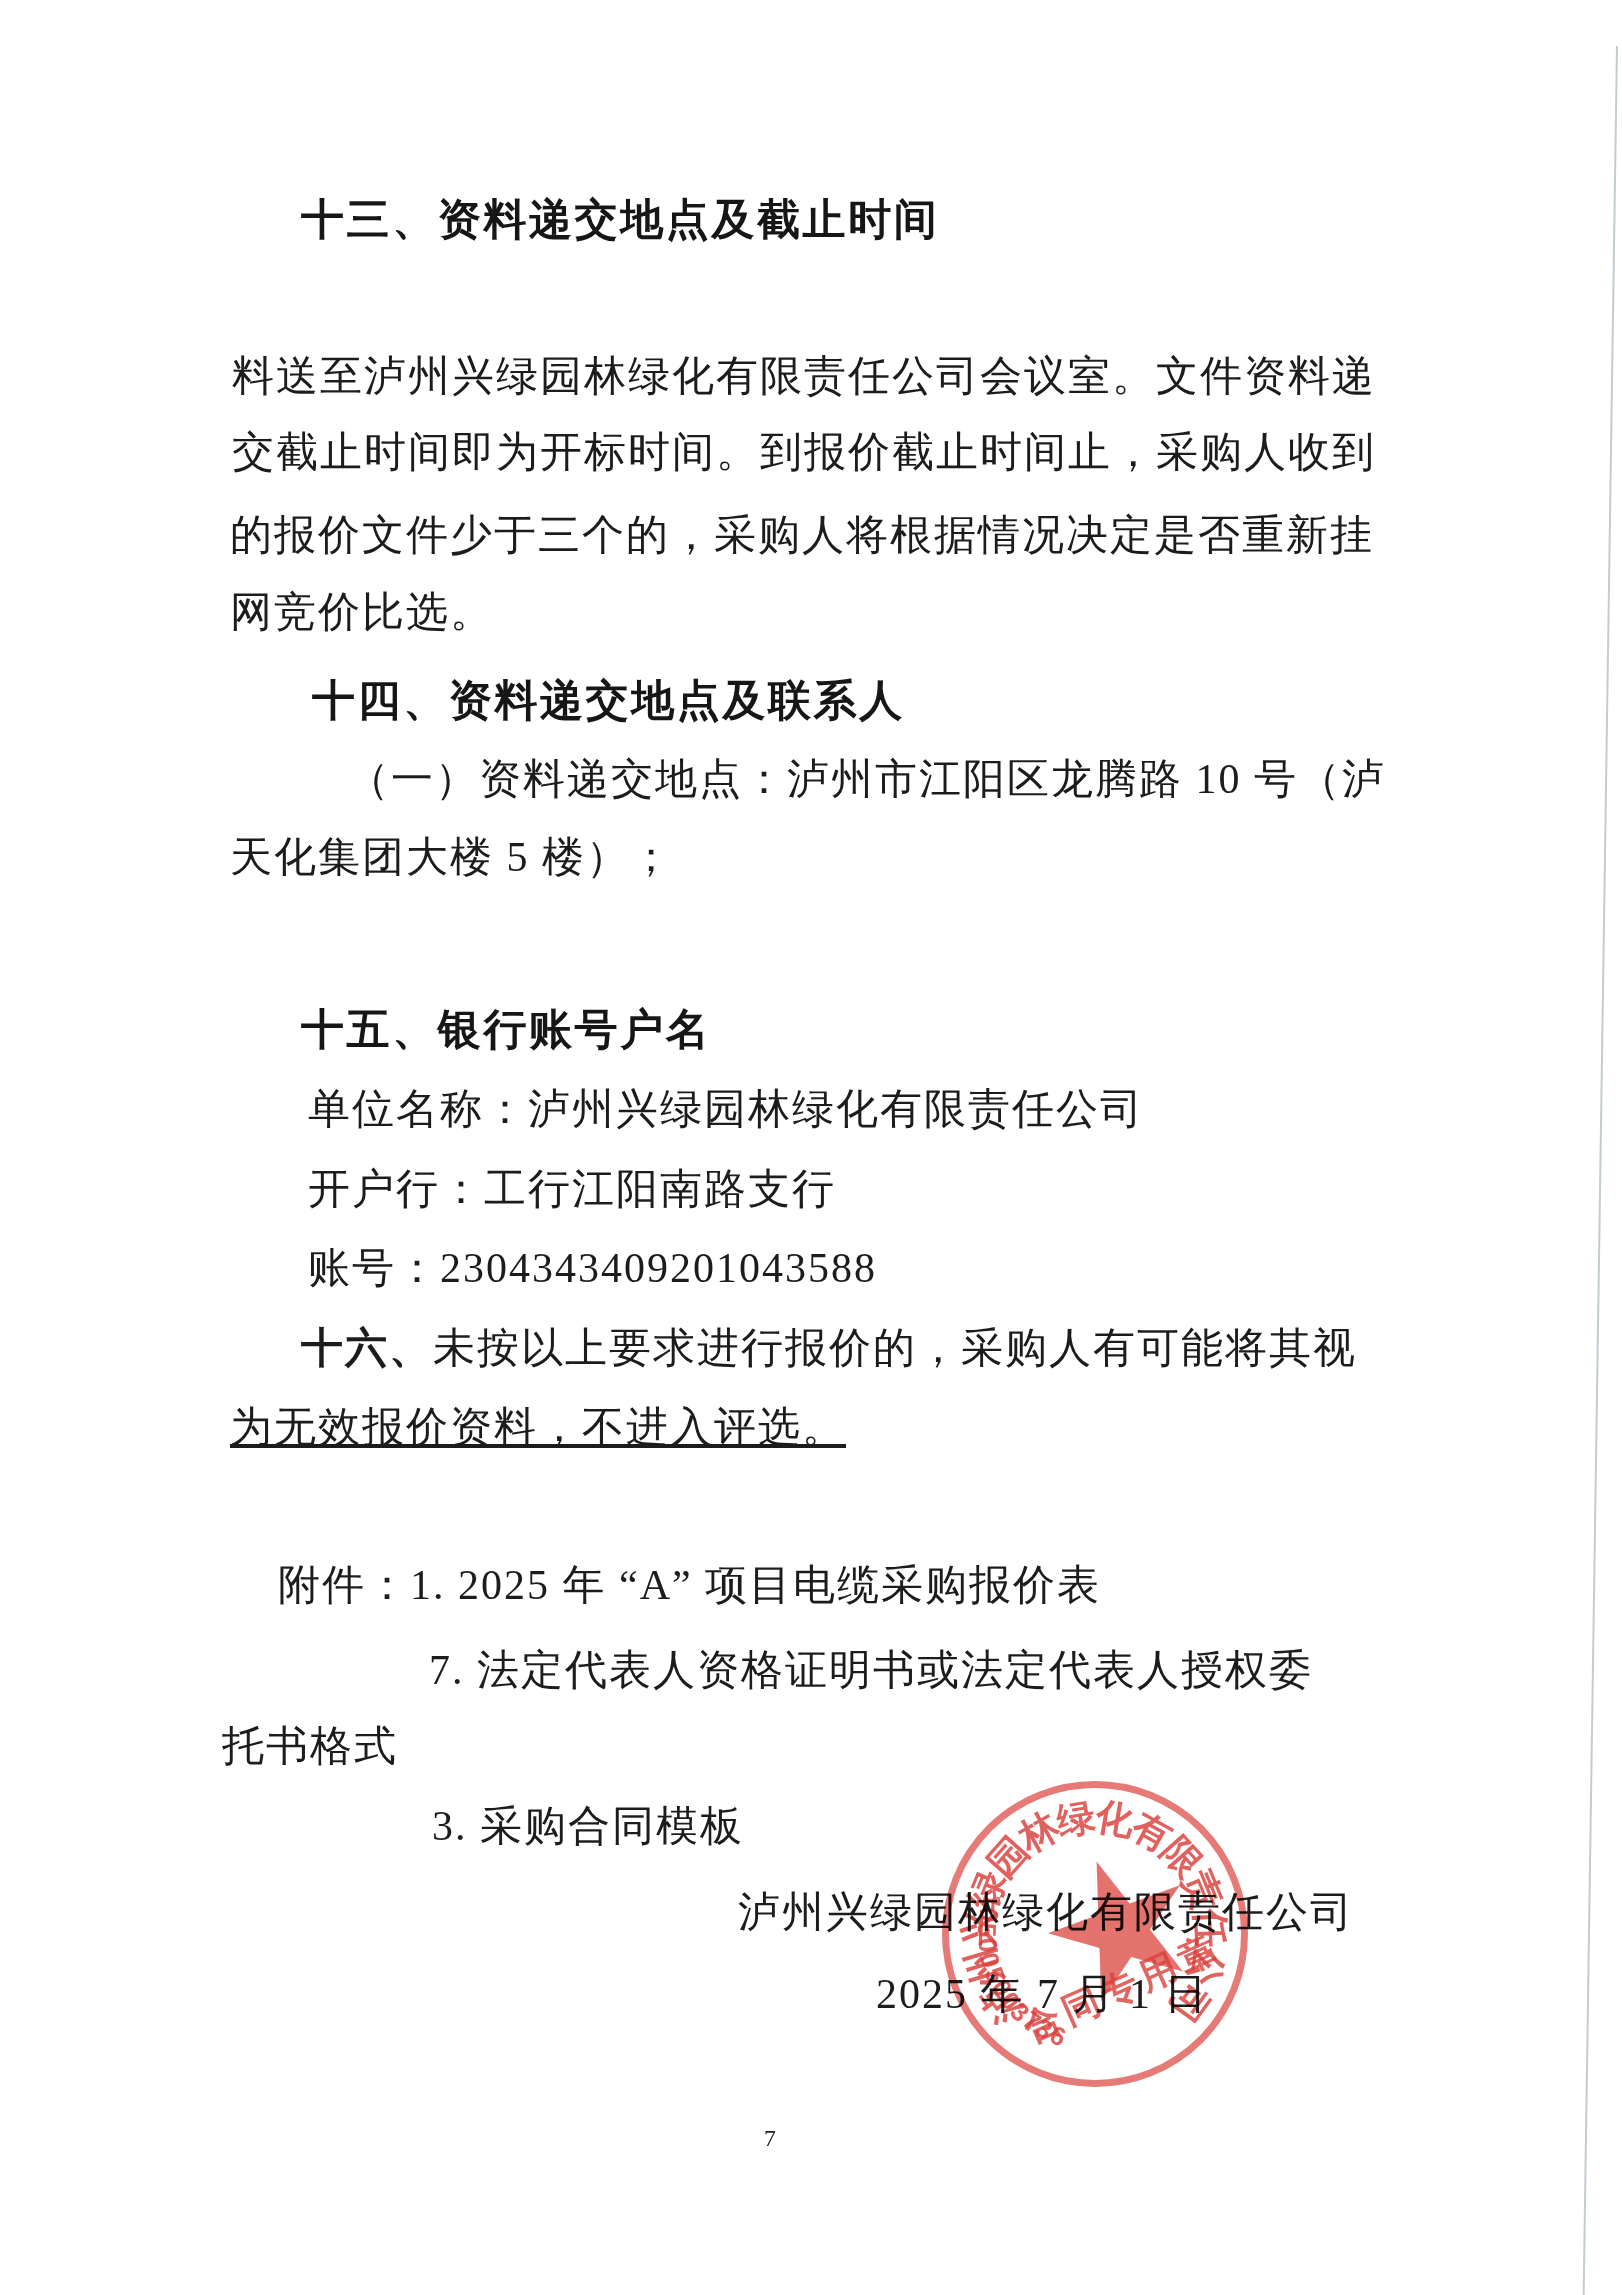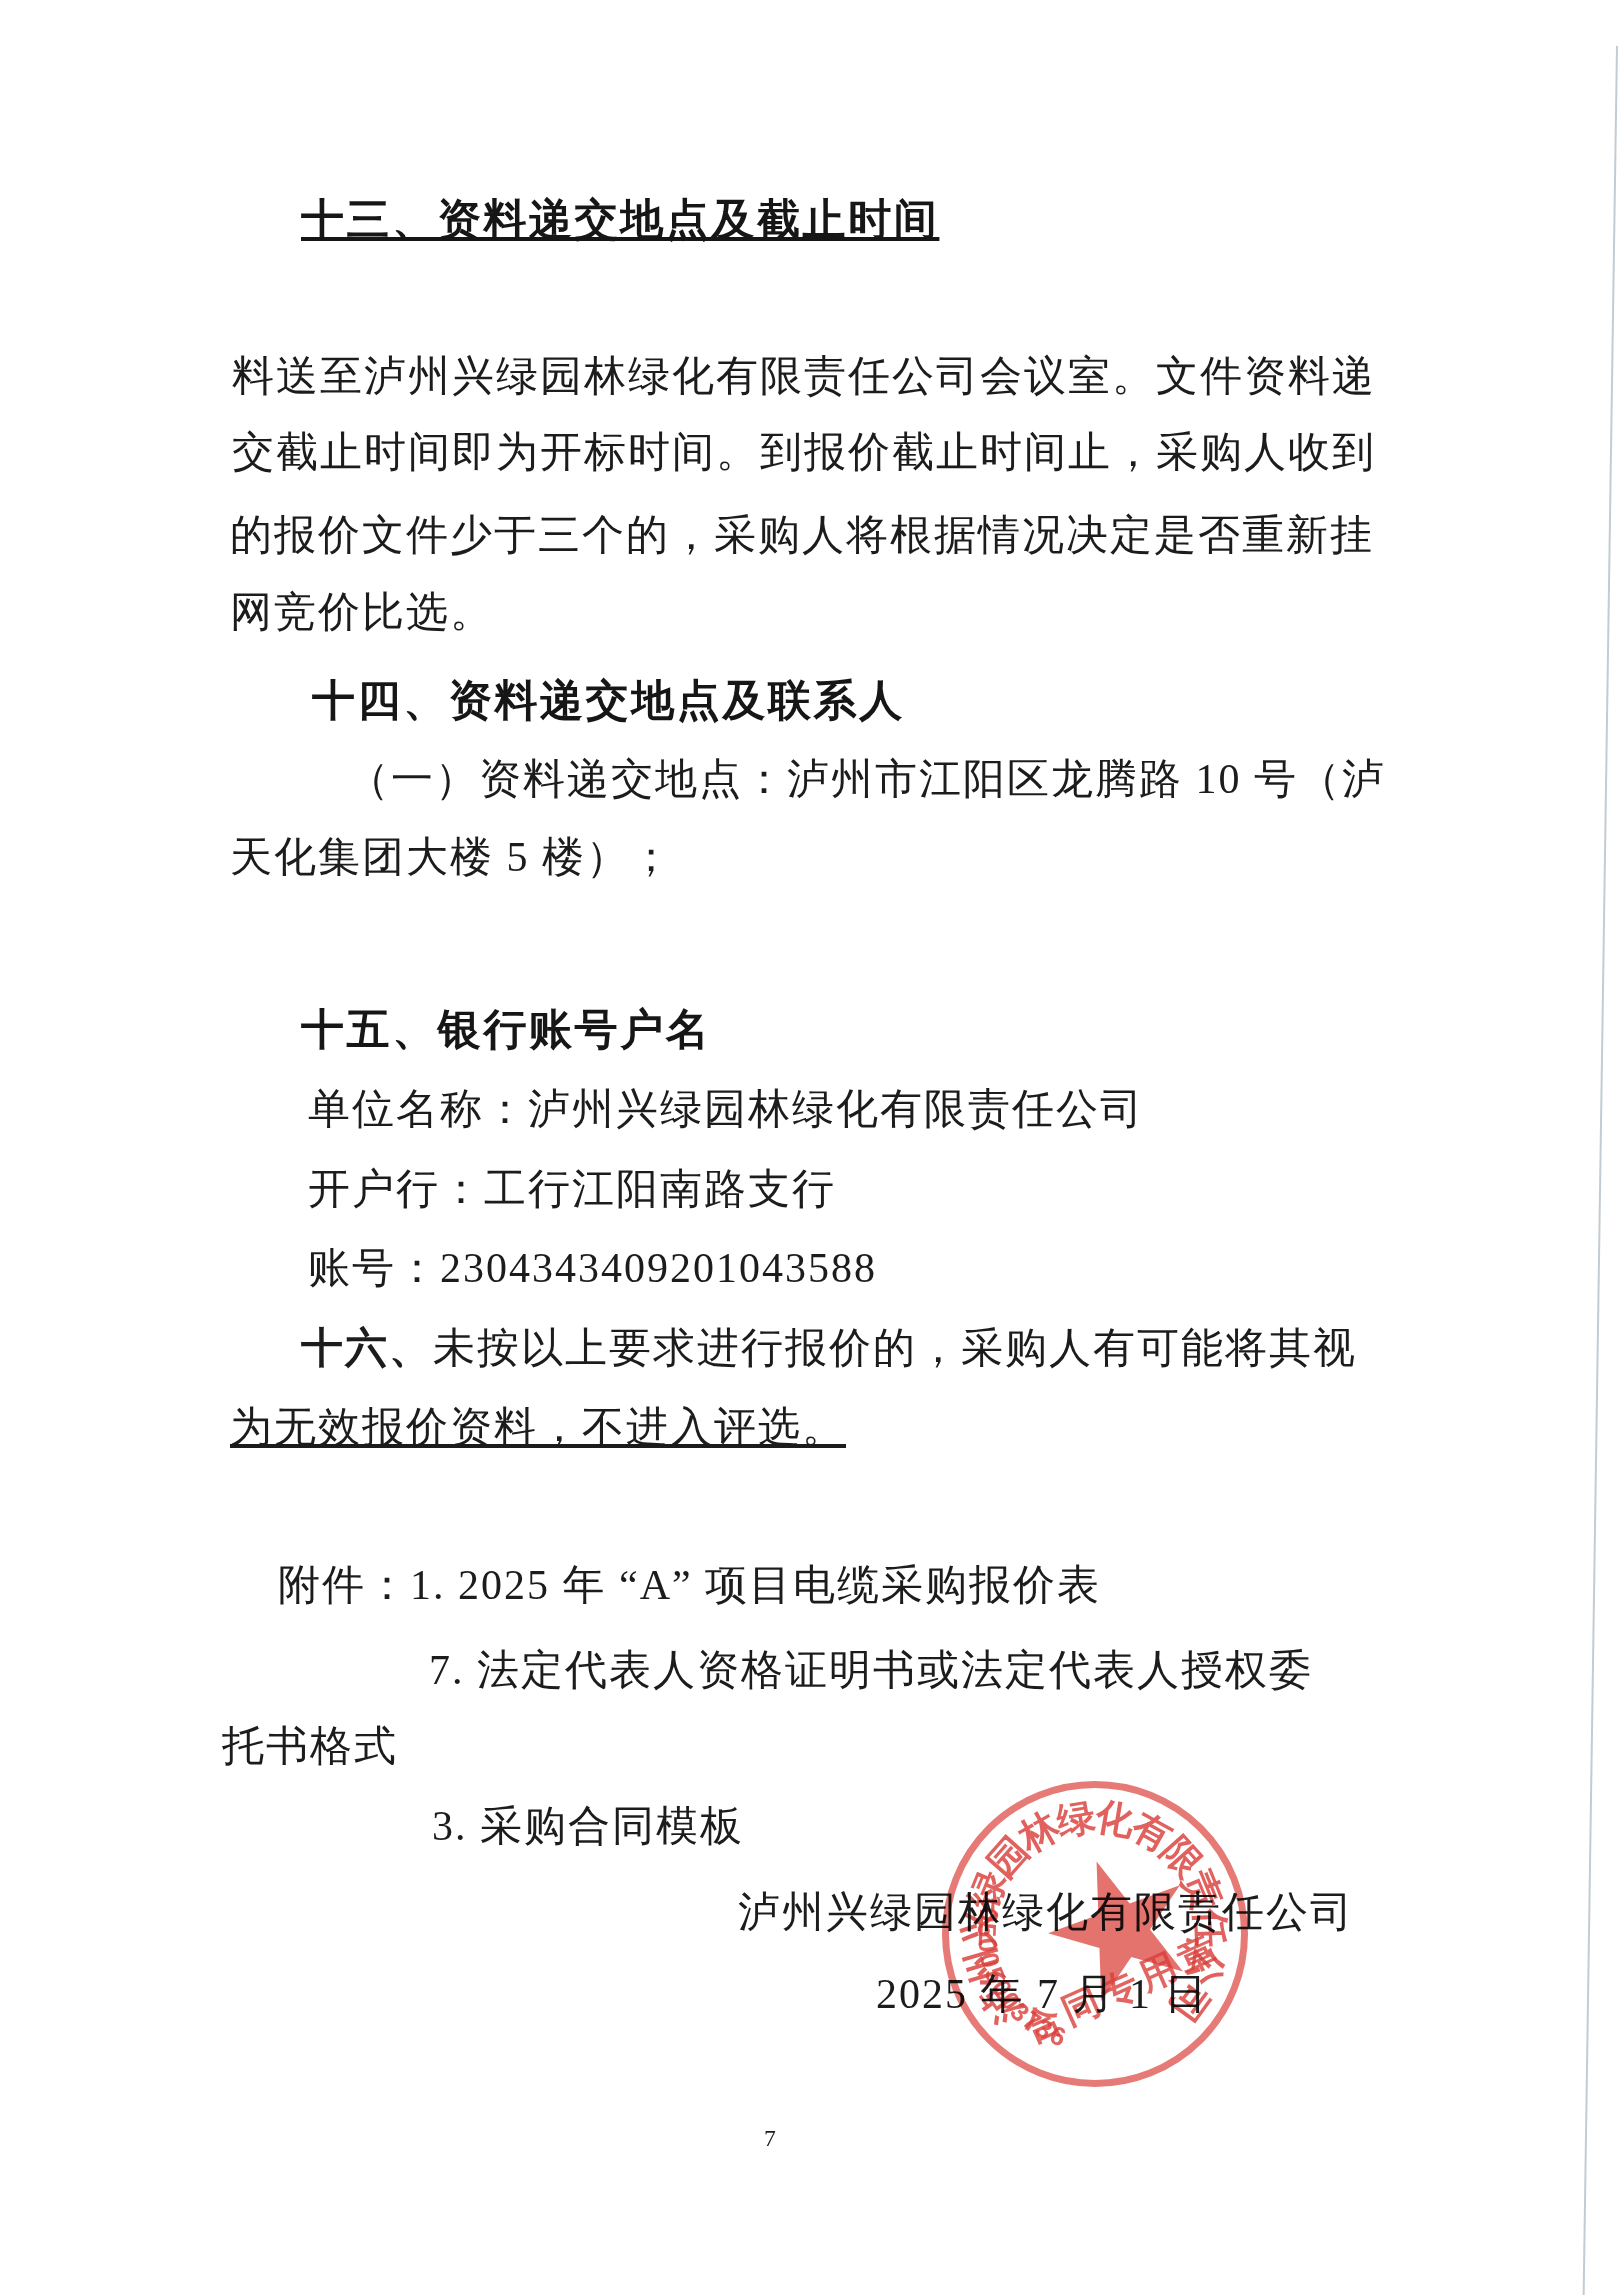--- a/index.html
+++ b/index.html
@@ -104,21 +104,21 @@
     transform-origin:top center;
     transform:rotate(0.85deg);
     z-index:2;
   }
 </style>
 </head>
 <body>
 
 <div class="page">
 
-  <div class="hline" style="left:301px; top:198px;text-decoration:underline;">十三、资料递交地点及截止时间</div>
+  <div class="hline" style="left:301px; top:198px;">十三、资料递交地点及截止时间</div>
   <div class="bline" style="left:232px; top:355px;">料送至泸州兴绿园林绿化有限责任公司会议室。文件资料递</div>
   <div class="bline" style="left:232px; top:431px;">交截止时间即为开标时间。到报价截止时间止，采购人收到</div>
   <div class="bline" style="left:230px; top:514px;">的报价文件少于三个的，采购人将根据情况决定是否重新挂</div>
   <div class="bline" style="left:230px; top:591px;">网竞价比选。</div>
 
   <div class="hline" style="left:312px; top:679px;text-align:center;">十四、资料递交地点及联系人</div>
   <div class="bline" style="left:347px; top:758px;">（一）资料递交地点：泸州市江阳区龙腾路 10 号（泸</div>
   <div class="bline" style="left:230px; top:836px;">天化集团大楼 5 楼）；</div>
 
   <div class="hline" style="left:301px; top:1008px;">十五、银行账号户名</div>

